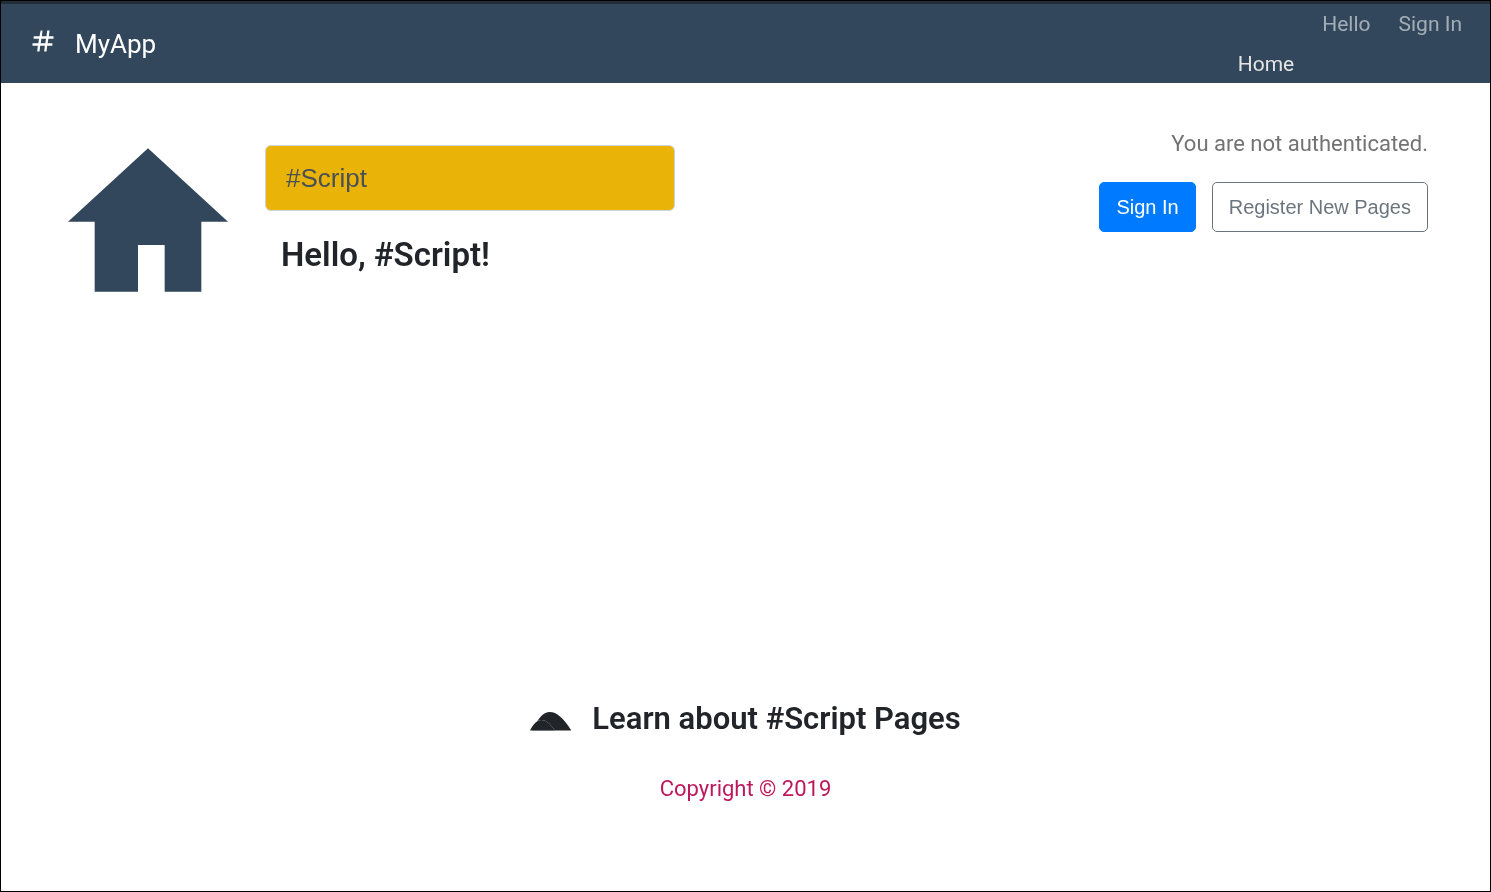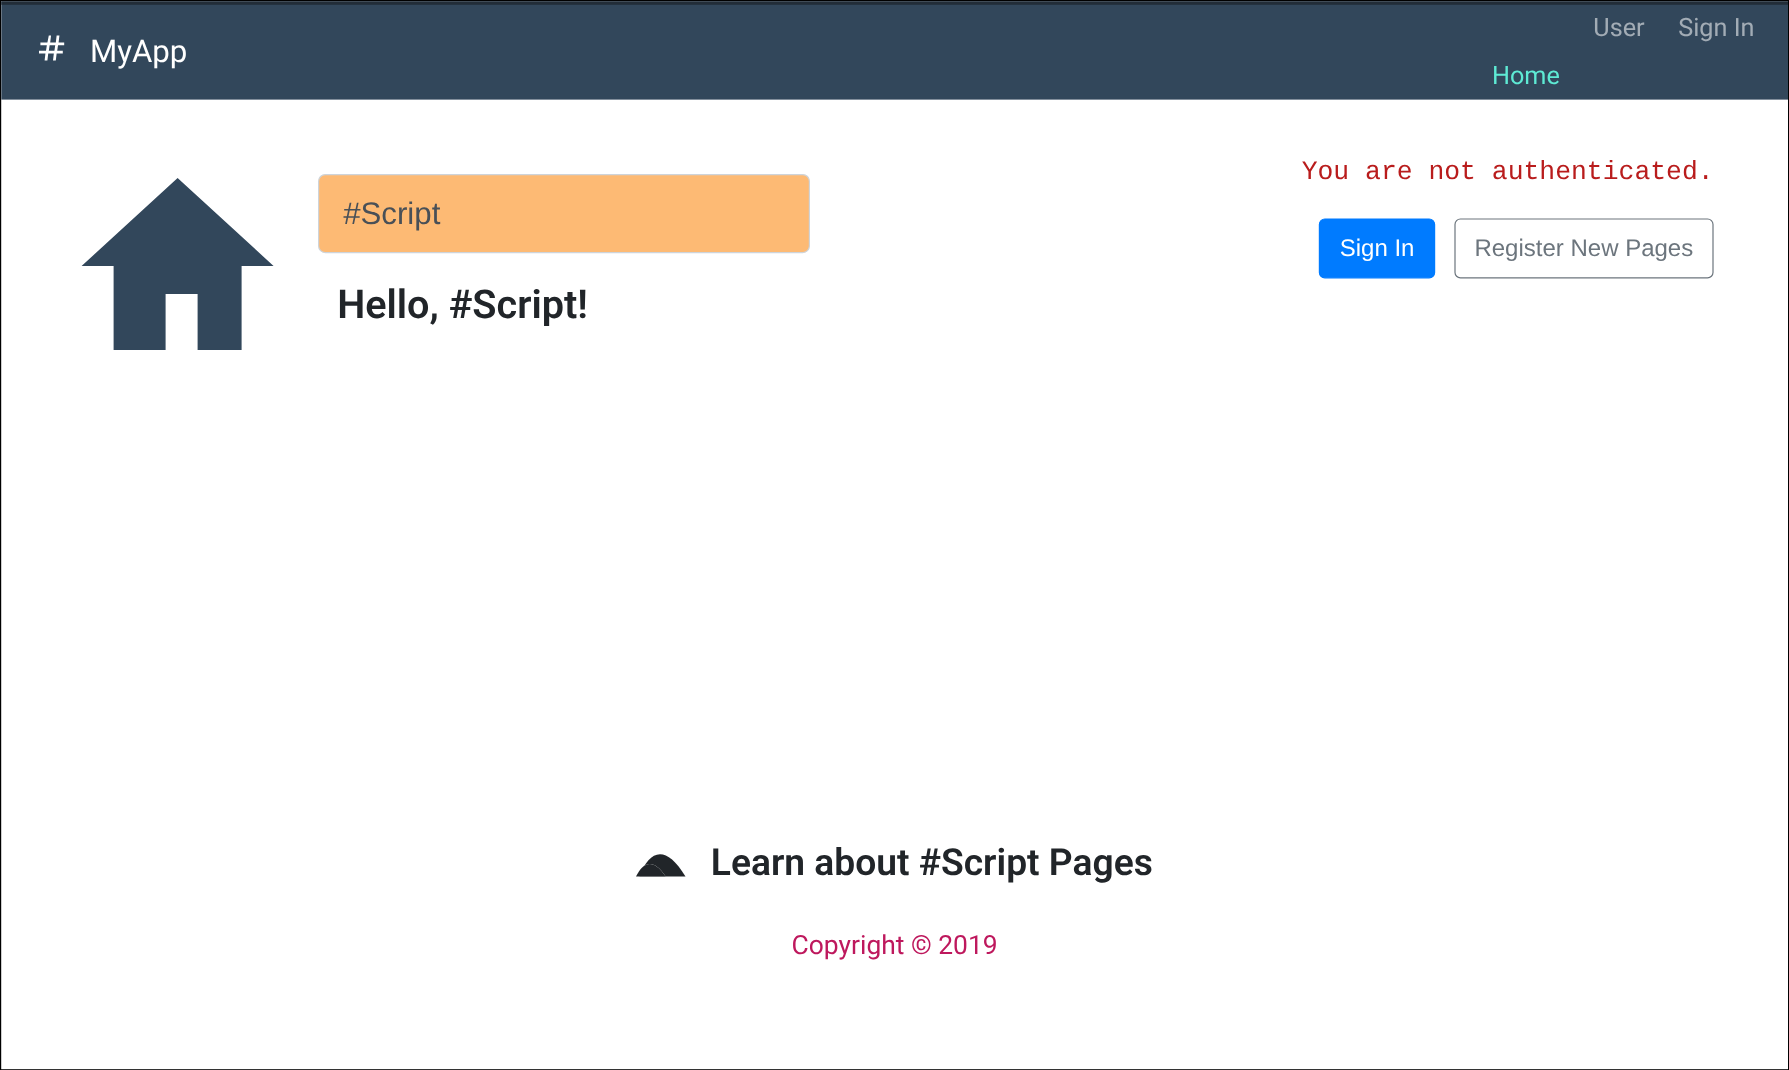--- a/index.html
+++ b/index.html
@@ -30,57 +30,57 @@
       gap: 18px;
     }
     .brand svg { width: 28px; height: 28px; fill: #fff; }
     .nav-links { display: flex; gap: 28px; }
     .nav-link {
       color: rgba(255,255,255,0.55);
       font-size: 21px;
       text-decoration: none;
       cursor: pointer;
     }
-    .nav-link.active { color: #5eead4; margin-top: 40px; }
+    .nav-link.active { color: #e5e5e5; margin-top: 40px; }
     .content {
       padding: 62px 62px 0 62px;
       display: flex;
       align-items: flex-start;
     }
     .home-icon-wrap { flex: 0 0 auto; }
     .home-icon-wrap svg { width: 170px; height: 150px; fill: #32475b; }
     .form-col { margin-left: 32px; flex: 1; }
     .input {
       width: 410px;
       height: 66px;
       padding: 0 20px;
       font-size: 26px;
       border: 1px solid #ced4da;
       border-radius: 6px;
       color: #495057;
-      background: #fdba74;
+      background: #eab308;
     }
     .input::placeholder { color: #6c757d; }
     .greeting {
       font-size: 33px;
       font-weight: 600;
       margin-top: 24px;
       margin-left: 16px;
       color: #212529;
     }
     .auth-col {
       margin-left: auto;
       text-align: right;
       display: flex;
       flex-direction: column;
       align-items: flex-end;
       gap: 26px;
       margin-top: -14px;
     }
-    .auth-status { font-size: 22px; color: #b91c1c; font-family: Liberation Mono, monospace; }
+    .auth-status { font-size: 22px; color: #737373; }
     .btn-row { display: flex; gap: 16px; }
     .btn {
       padding: 10px 16px;
       font-size: 20px;
       border-radius: 5px;
       cursor: pointer;
       border: 1px solid transparent;
       line-height: 1.4;
     }
     .btn-primary { background: #007bff; color: #fff; border-color: #007bff; }
@@ -119,21 +119,21 @@
   <div class="brand">
     <span>
       <svg viewBox="0 0 24 24">
           <path d="M10 3 L9 8 L4 8 L4 10 L8.6 10 L8 14 L3 14 L3 16 L7.6 16 L7 21 L9 21 L9.6 16 L13.6 16 L13 21 L15 21 L15.6 16 L20 16 L20 14 L16 14 L16.6 10 L21 10 L21 8 L17 8 L17.6 3 L15.6 3 L15 8 L11 8 L11.6 3 Z M10.6 10 L14.6 10 L14 14 L10 14 Z"></path>
         </svg>
     </span>
     <span>MyApp</span>
   </div>
   <div class="nav-links">
     <a class="nav-link active">Home</a>
-    <a class="nav-link">User</a>
+    <a class="nav-link">Hello</a>
     <a class="nav-link">Sign In</a>
   </div>
 </nav>
 
 <div class="content">
   <div class="home-icon-wrap">
     <svg viewBox="0 0 100 90">
       <path d="M50 2 L98 46 L82 46 L82 88 L60 88 L60 60 L44 60 L44 88 L18 88 L18 46 L2 46 Z"></path>
     </svg>
   </div>

